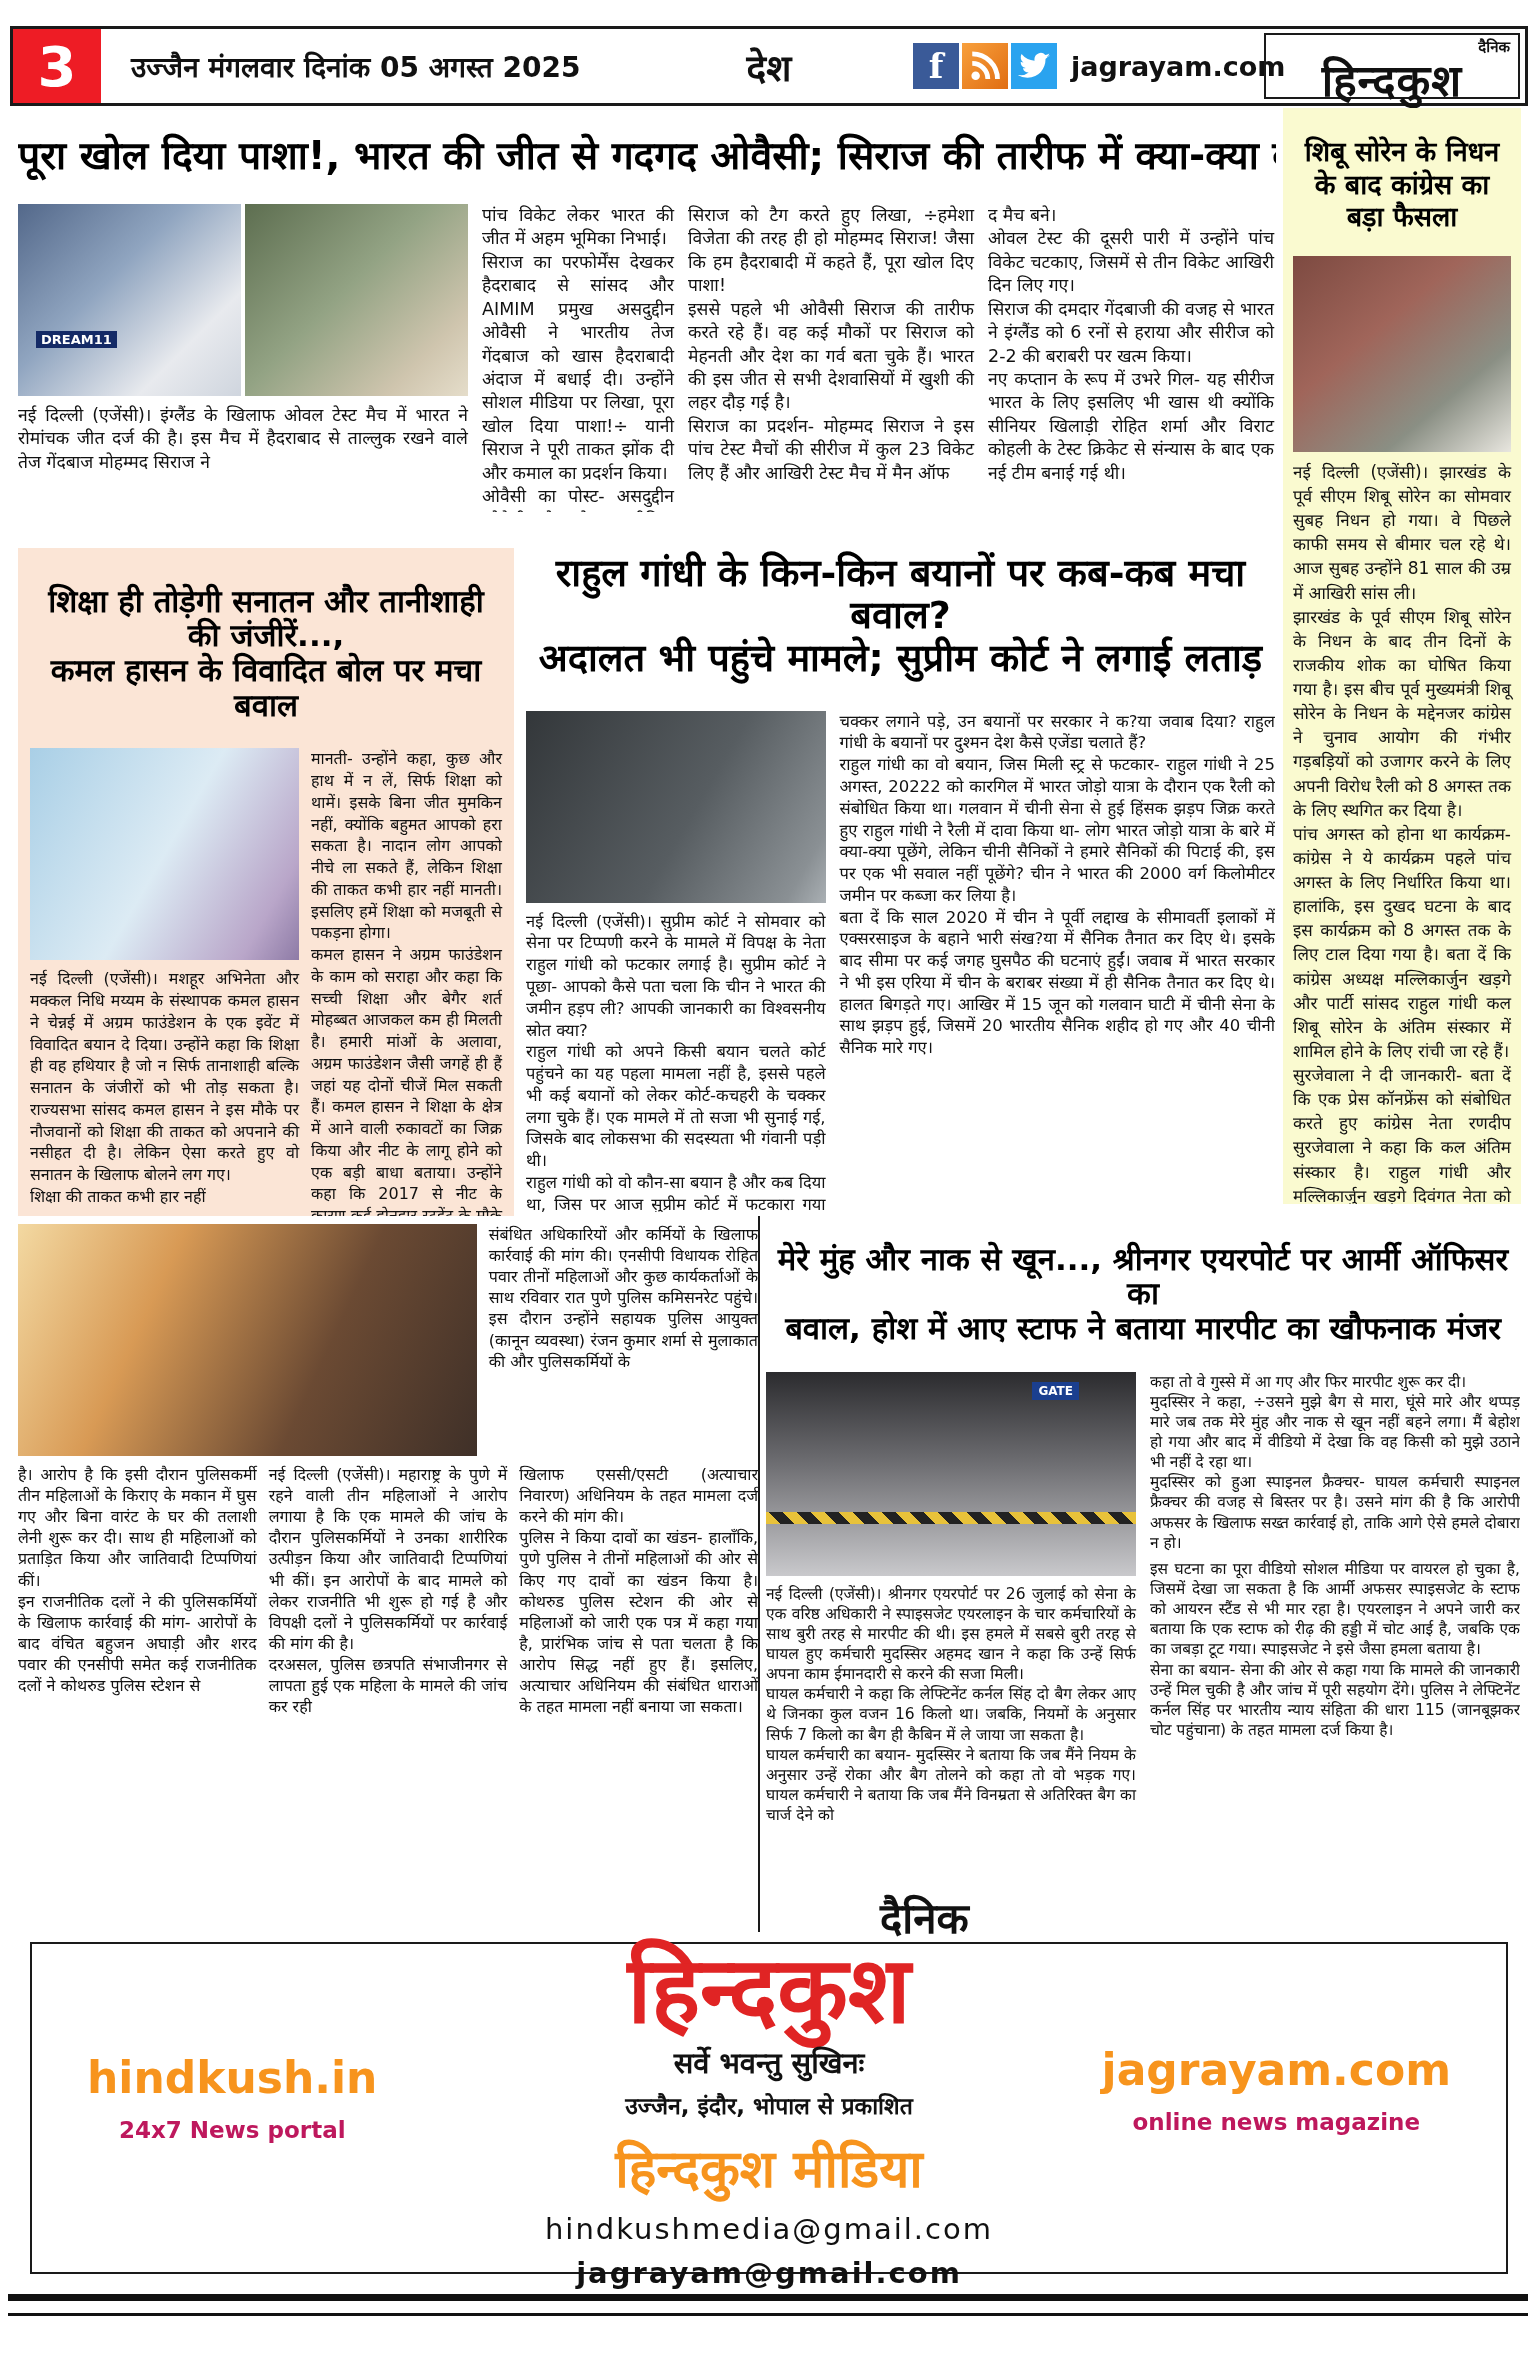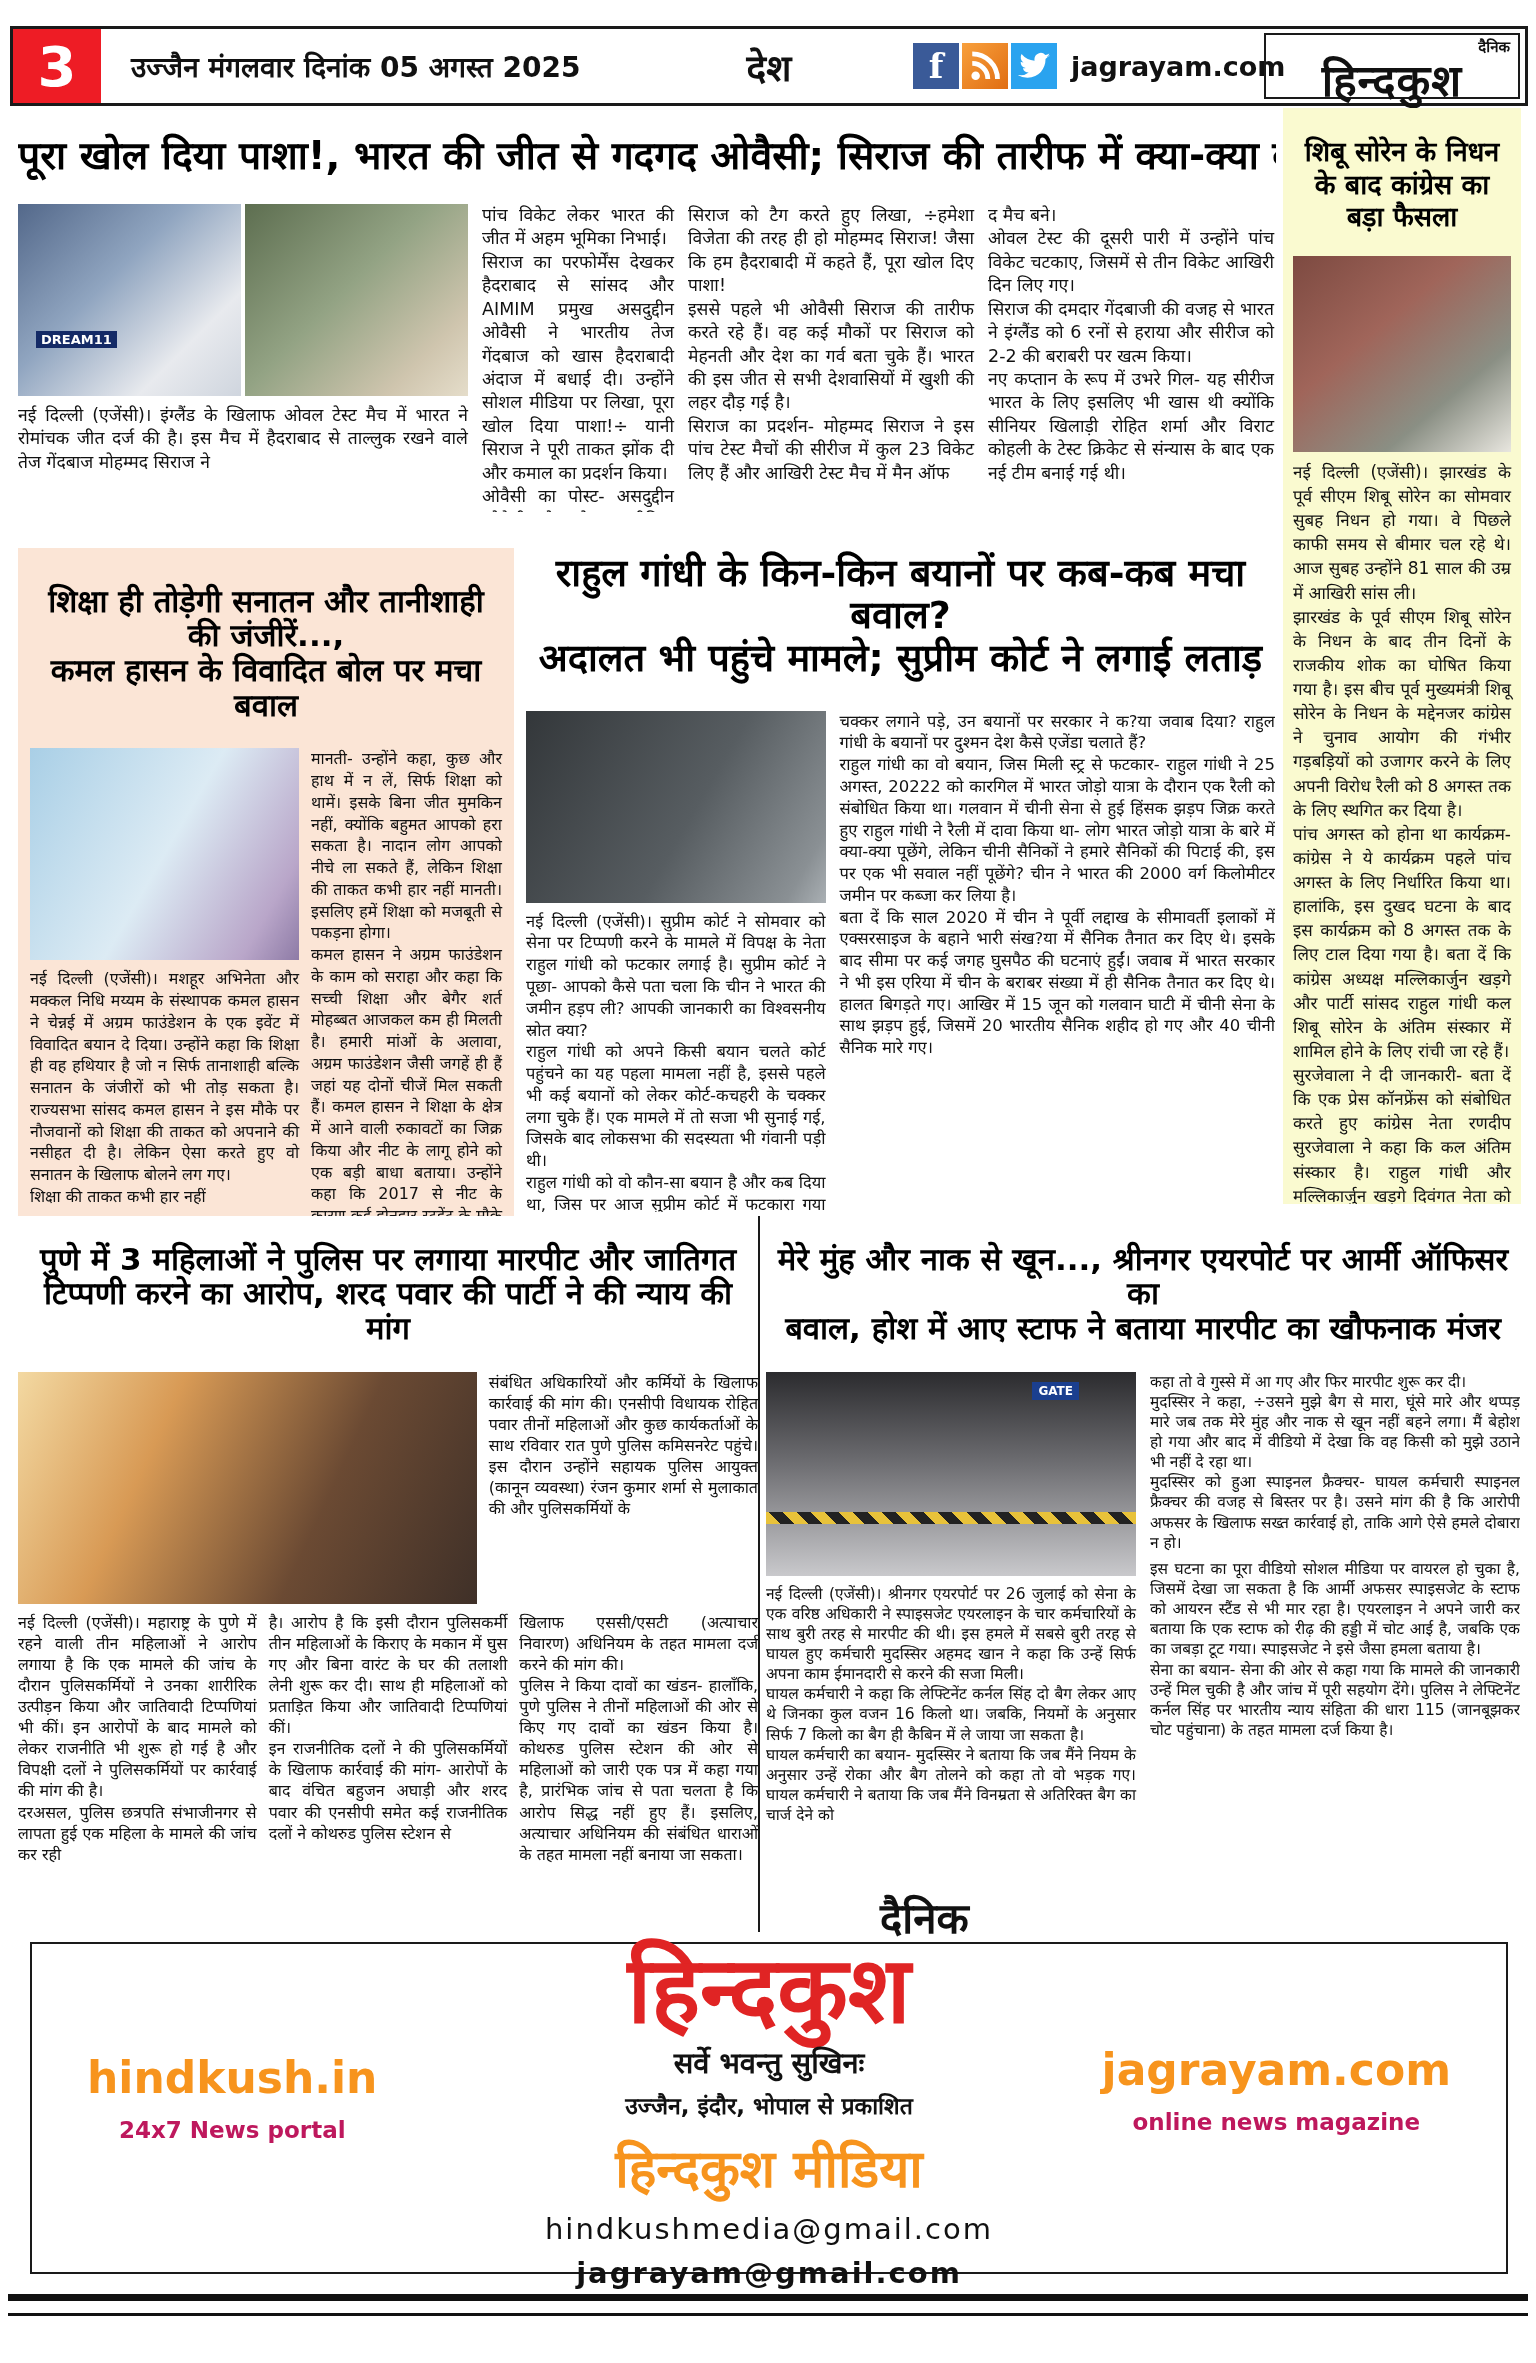--- a/index.html
+++ b/index.html
@@ -186,31 +186,29 @@
 राहुल गांधी को अपने किसी बयान चलते कोर्ट पहुंचने का यह पहला मामला नहीं है, इससे पहले भी कई बयानों को लेकर कोर्ट-कचहरी के चक्कर लगा चुके हैं। एक मामले में तो सजा भी सुनाई गई, जिसके बाद लोकसभा की सदस्यता भी गंवानी पड़ी थी।
 राहुल गांधी को वो कौन-सा बयान है और कब दिया था, जिस पर आज सुप्रीम कोर्ट में फटकारा गया है? राहुल ने 2014 से लेकर अब तक ऐसे-ऐसे कौन-कौन-से बयान दिए, जिनके चलते कोर्ट-कचहरी के</div>
       </div>
       <div class="coltext">चक्कर लगाने पड़े, उन बयानों पर सरकार ने क?या जवाब दिया?  राहुल गांधी के बयानों पर दुश्मन देश कैसे एजेंडा चलाते हैं?
 राहुल गांधी का वो बयान, जिस मिली स्ट्र से फटकार- राहुल गांधी ने 25 अगस्त, 20222 को कारगिल में भारत जोड़ो यात्रा के दौरान एक रैली को संबोधित किया था। गलवान में चीनी सेना से हुई हिंसक झड़प जिक्र करते हुए राहुल गांधी ने रैली में दावा किया था- लोग भारत जोड़ो यात्रा के बारे में क्या-क्या पूछेंगे, लेकिन चीनी सैनिकों ने हमारे सैनिकों की पिटाई की, इस पर एक भी सवाल नहीं पूछेंगे? चीन ने भारत की 2000 वर्ग किलोमीटर जमीन पर कब्जा कर लिया है।
 बता दें कि साल 2020 में चीन ने पूर्वी लद्दाख के सीमावर्ती इलाकों में एक्सरसाइज के बहाने भारी संख?या में सैनिक तैनात कर दिए थे। इसके बाद सीमा पर कई जगह घुसपैठ की घटनाएं हुईं। जवाब में भारत सरकार ने भी इस एरिया में चीन के बराबर संख्या में ही सैनिक तैनात कर दिए थे।  हालत बिगड़ते गए। आखिर में 15 जून को गलवान घाटी में चीनी सेना के साथ झड़प हुई, जिसमें 20 भारतीय सैनिक शहीद हो गए और 40 चीनी सैनिक मारे गए।</div>
     </div>
   </section>
 
   <section class="art pune">
-    <h2 class="headline">पुणे में 3 महिलाओं ने पुलिस पर लगाया मारपीट और जातिगत
-टिप्पणी करने का आरोप, शरद पवार की पार्टी ने की न्याय की मांग</h2>
     <div class="row1">
       <div class="photo puneph"></div>
       <div class="coltext" style="flex:1">संबंधित अधिकारियों और कर्मियों के खिलाफ कार्रवाई की मांग की। एनसीपी विधायक रोहित पवार तीनों महिलाओं और कुछ कार्यकर्ताओं के साथ रविवार रात पुणे पुलिस कमिसनरेट पहुंचे। इस दौरान उन्होंने सहायक पुलिस आयुक्त (कानून व्यवस्था) रंजन कुमार शर्मा से मुलाकात की और पुलिसकर्मियों के</div>
     </div>
     <div class="row2">
+      <div class="coltext">है। आरोप है कि इसी दौरान पुलिसकर्मी तीन महिलाओं के किराए के मकान में घुस गए और बिना वारंट के घर की तलाशी लेनी शुरू कर दी। साथ ही महिलाओं को प्रताड़ित किया और जातिवादी टिप्पणियां कीं।
+इन राजनीतिक दलों ने की पुलिसकर्मियों के खिलाफ कार्रवाई की मांग- आरोपों के बाद वंचित बहुजन अघाड़ी और शरद पवार की एनसीपी समेत कई राजनीतिक दलों ने कोथरुड पुलिस स्टेशन से</div>
       <div class="coltext">नई दिल्ली (एजेंसी)। महाराष्ट्र के पुणे में रहने वाली तीन महिलाओं ने आरोप लगाया है कि एक मामले की जांच के दौरान पुलिसकर्मियों ने उनका शारीरिक उत्पीड़न किया और जातिवादी टिप्पणियां भी कीं। इन आरोपों के बाद मामले को लेकर राजनीति भी शुरू हो गई है और विपक्षी दलों ने पुलिसकर्मियों पर कार्रवाई की मांग की है।
 दरअसल, पुलिस छत्रपति संभाजीनगर से लापता हुई एक महिला के मामले की जांच कर रही</div>
-      <div class="coltext">है। आरोप है कि इसी दौरान पुलिसकर्मी तीन महिलाओं के किराए के मकान में घुस गए और बिना वारंट के घर की तलाशी लेनी शुरू कर दी। साथ ही महिलाओं को प्रताड़ित किया और जातिवादी टिप्पणियां कीं।
-इन राजनीतिक दलों ने की पुलिसकर्मियों के खिलाफ कार्रवाई की मांग- आरोपों के बाद वंचित बहुजन अघाड़ी और शरद पवार की एनसीपी समेत कई राजनीतिक दलों ने कोथरुड पुलिस स्टेशन से</div>
       <div class="coltext">खिलाफ एससी/एसटी (अत्याचार निवारण) अधिनियम के तहत मामला दर्ज करने की मांग की।
 पुलिस ने किया दावों का खंडन- हालाँकि, पुणे पुलिस ने तीनों महिलाओं की ओर से किए गए दावों का खंडन किया है। कोथरुड पुलिस स्टेशन की ओर से महिलाओं को जारी एक पत्र में कहा गया है, प्रारंभिक जांच से पता चलता है कि आरोप सिद्ध नहीं हुए हैं। इसलिए, अत्याचार अधिनियम की संबंधित धाराओं के तहत मामला नहीं बनाया जा सकता।</div>
     </div>
   </section>
 
   <div class="vrule"></div>
 
   <section class="art srinagar">
     <h2 class="headline">मेरे मुंह और नाक से खून..., श्रीनगर एयरपोर्ट पर आर्मी ऑफिसर का
 बवाल, होश में आए स्टाफ ने बताया मारपीट का खौफनाक मंजर</h2>

